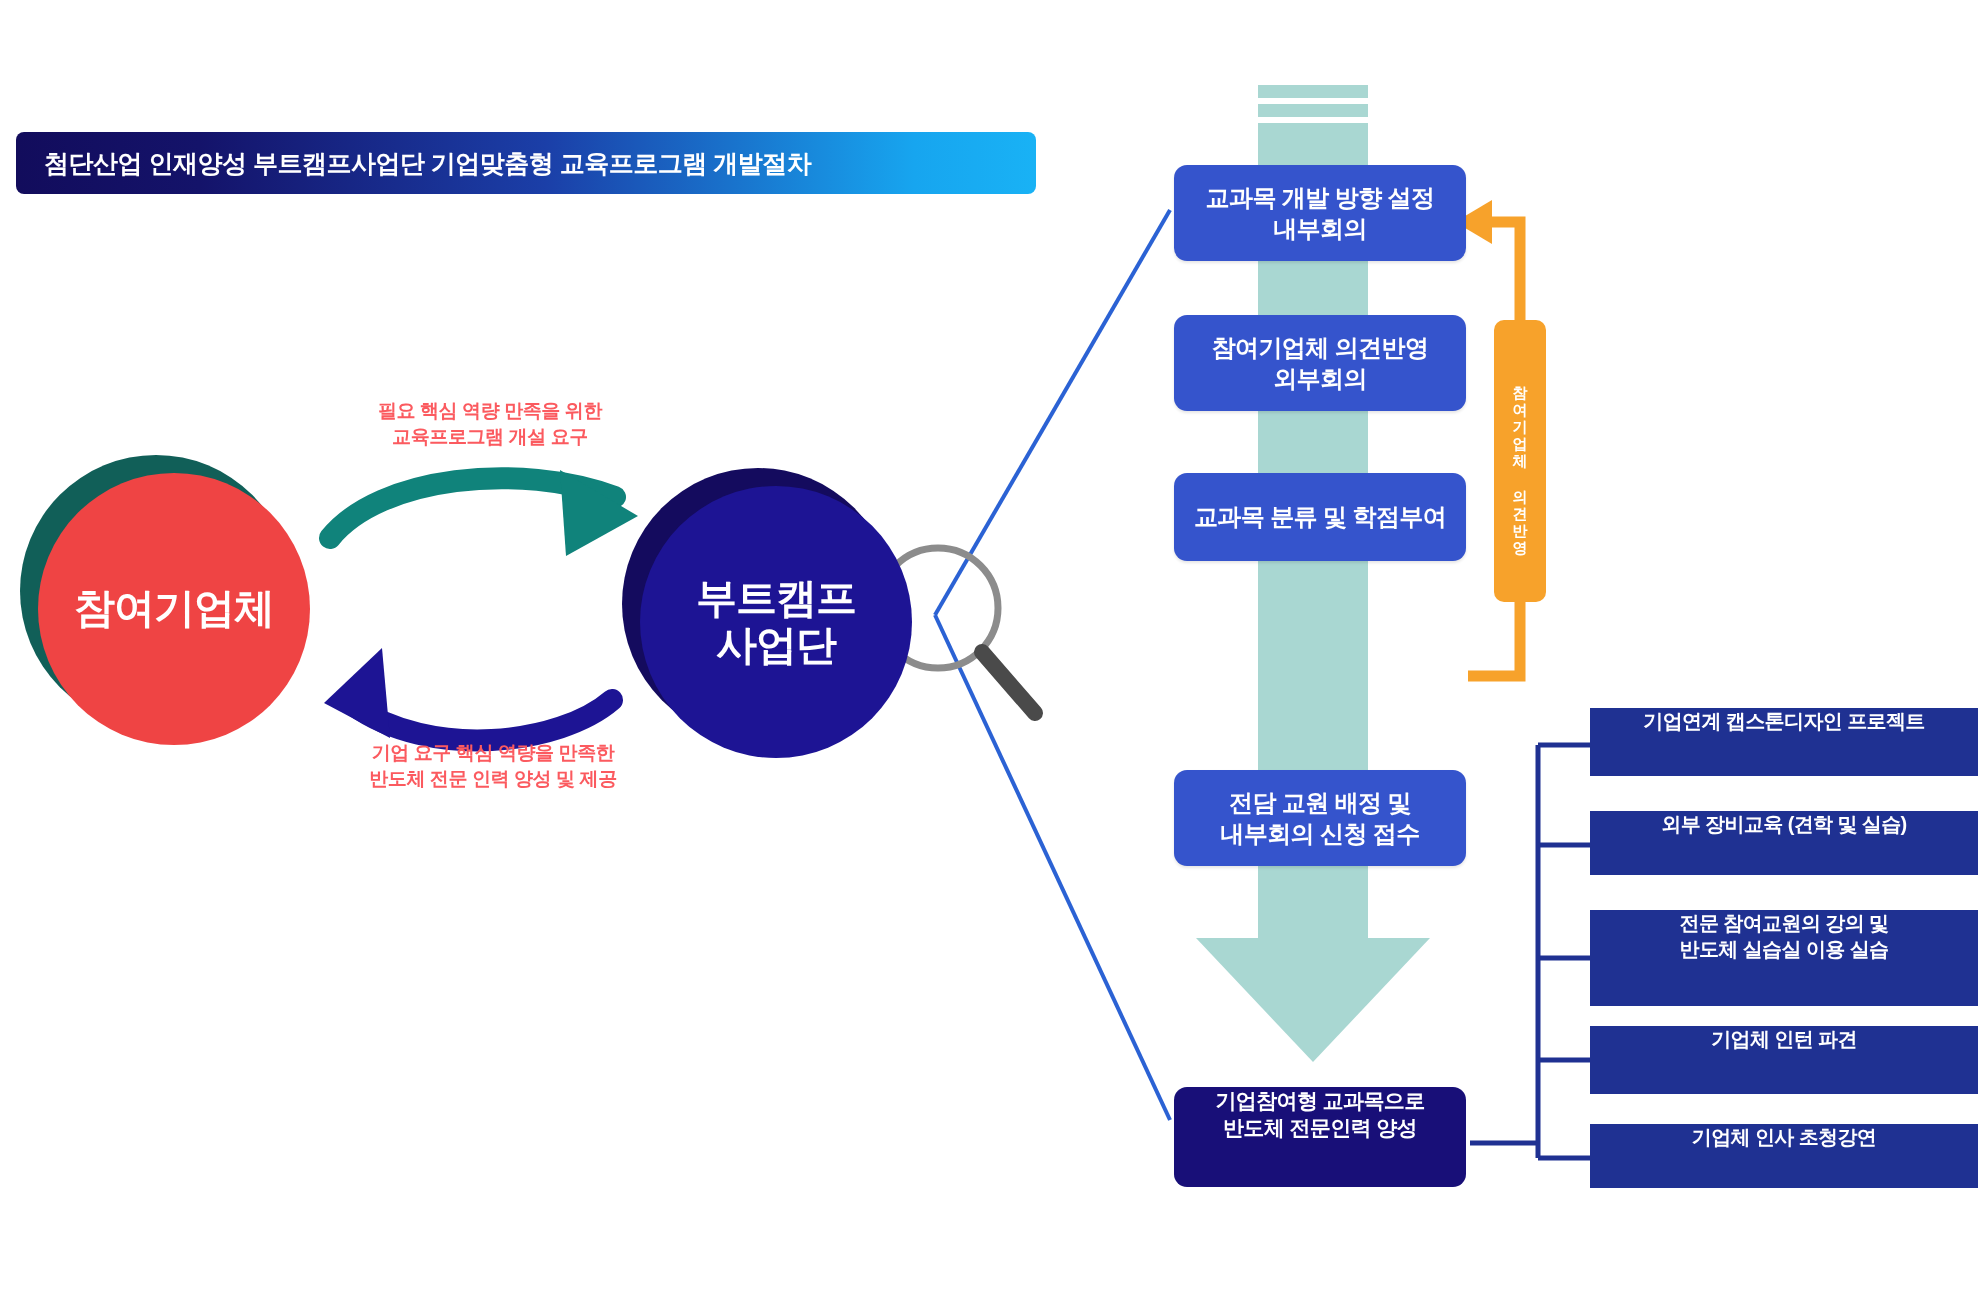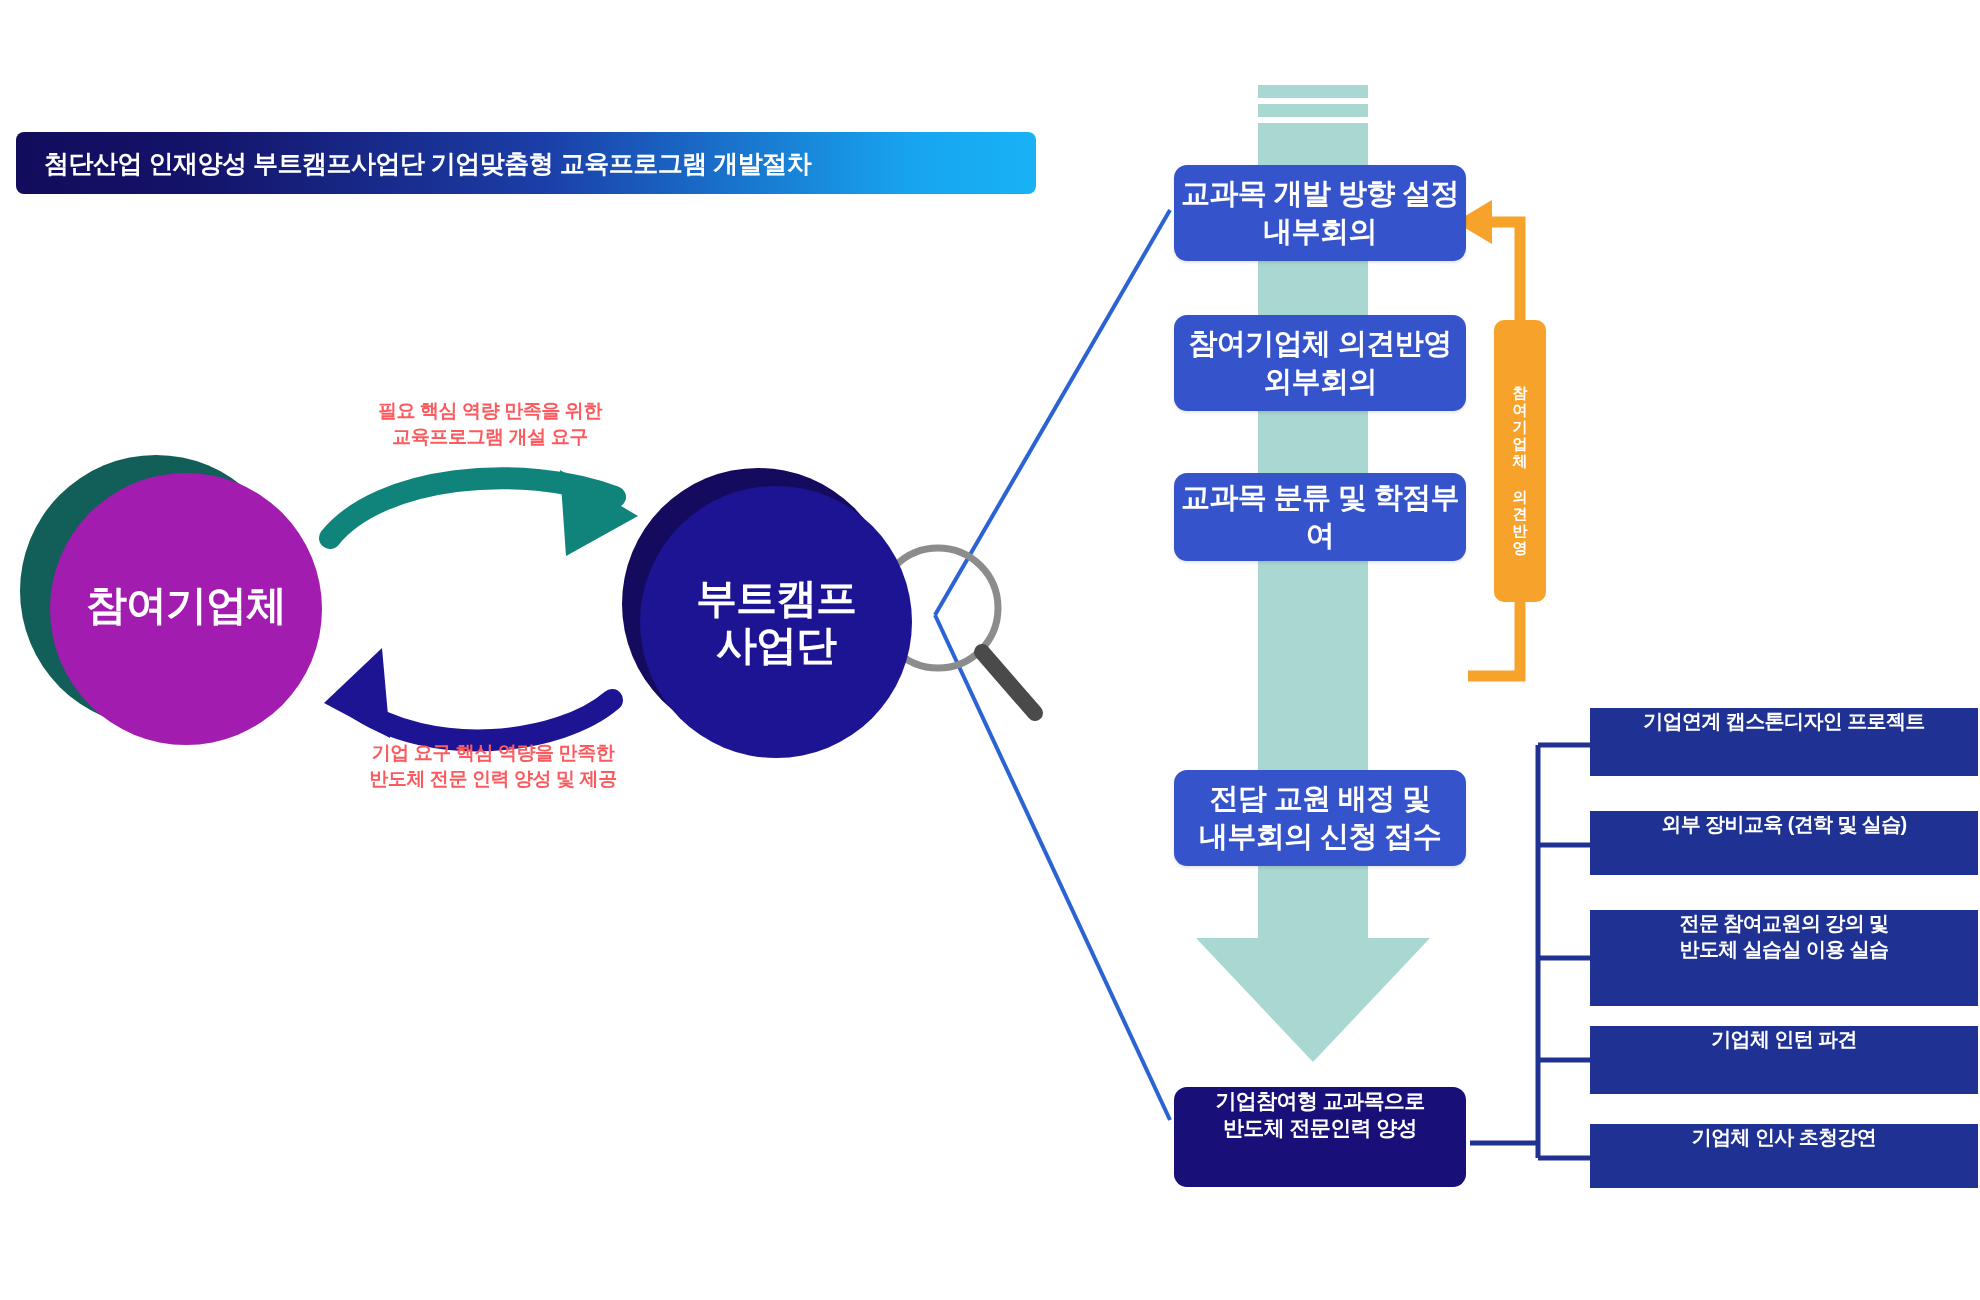--- a/index.html
+++ b/index.html
@@ -22,42 +22,42 @@
   .circ-wrap{position:absolute;}
   .circ-shadow{position:absolute;border-radius:50%;}
   .circ-main{position:absolute;border-radius:50%;display:flex;align-items:center;justify-content:center;}
   .circ-main span{
     color:#ffffff;font-size:41px;font-weight:bold;text-align:center;line-height:1.15;
     letter-spacing:-1px;
   }
 
   #circle-company{left:20px;top:455px;width:290px;height:290px;}
   #circle-company .circ-shadow{left:0;top:0;width:272px;height:272px;background:#115f58;}
-  #circle-company .circ-main{left:30px;top:18px;width:272px;height:272px;background:#a21caf;font-family:Liberation Mono, monospace;}
+  #circle-company .circ-main{left:18px;top:18px;width:272px;height:272px;background:#ef4444;}
 
   #circle-bootcamp{left:622px;top:468px;width:290px;height:290px;}
   #circle-bootcamp .circ-shadow{left:0;top:0;width:272px;height:272px;background:#140b5e;}
   #circle-bootcamp .circ-main{left:18px;top:18px;width:272px;height:272px;background:#1d1494;}
 
   
   .red-caption{
     position:absolute;color:#fb5a5f;font-size:19px;font-weight:bold;
     text-align:center;line-height:1.35;letter-spacing:-0.4px;white-space:nowrap;
   }
   #caption-top{left:330px;top:398px;width:320px;}
   #caption-bottom{left:318px;top:740px;width:350px;}
 
   
   .proc-box{
     position:absolute;background:#3554cc;border-radius:13px;
     display:flex;align-items:center;justify-content:center;
     box-shadow:0 2px 3px rgba(0,0,0,0.10);
   }
   .proc-box span{
-    color:#ffffff;font-size:29px;font-weight:bold;text-align:center;
+    color:#ffffff;font-size:24px;font-weight:bold;text-align:center;
     line-height:1.3;letter-spacing:-0.6px;white-space:pre-line;
   }
 
   
   .final-box{
     position:absolute;background:#180f78;border-radius:13px;
     display:flex;justify-content:center;
   }
   .final-box span{
     color:#ffffff;font-size:21px;font-weight:bold;text-align:center;

